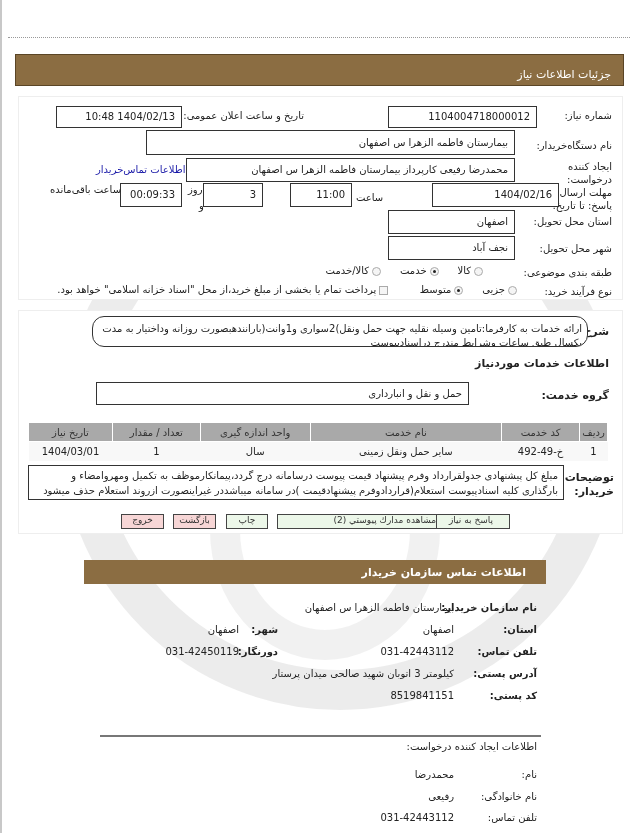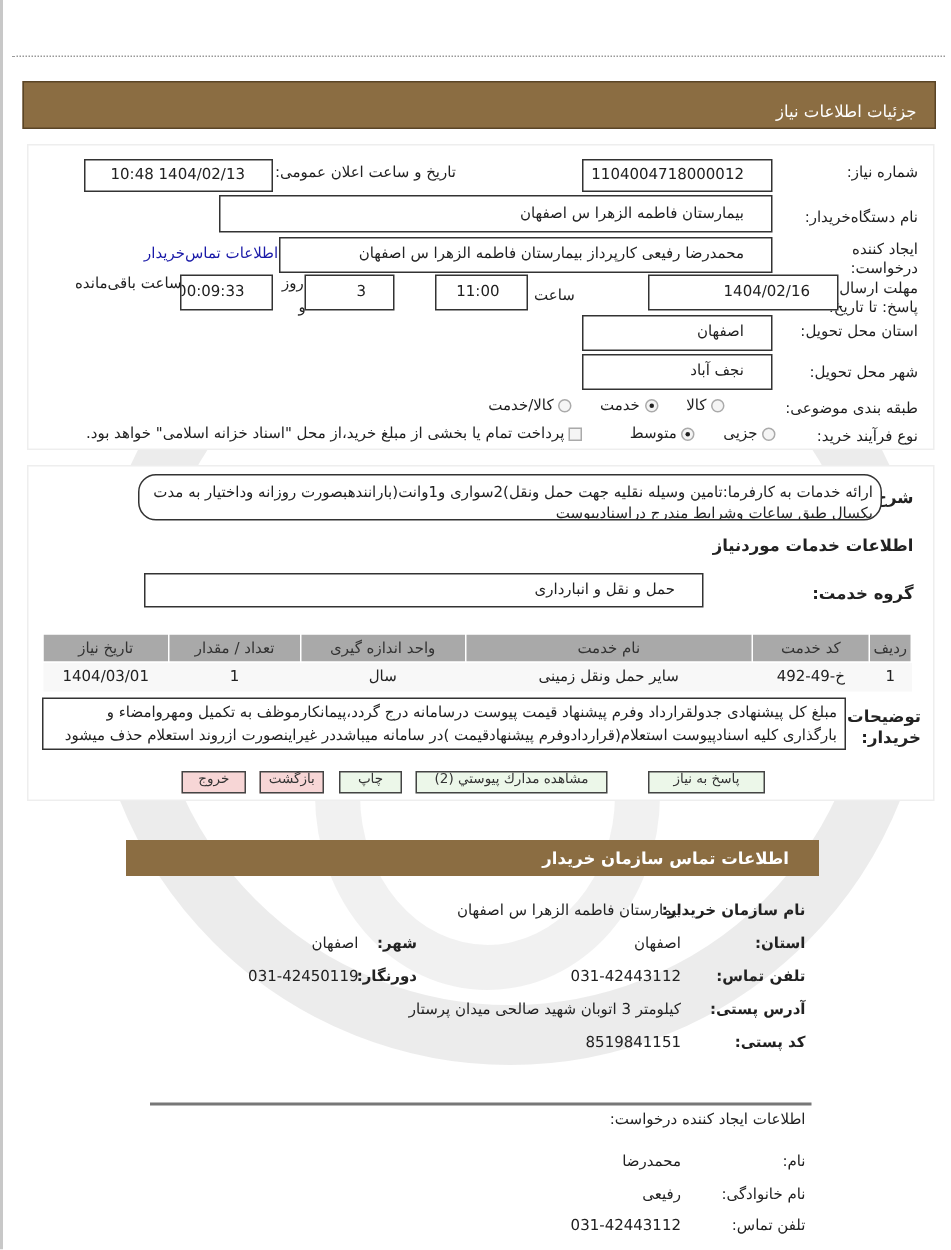--- a/index.html
+++ b/index.html
@@ -4,21 +4,21 @@
 <style>
   * { box-sizing: border-box; margin: 0; padding: 0; }
   html, body { width: 634px; height: 833px; background: #ffffff; overflow: hidden; }
   body { font-family: "DejaVu Sans", sans-serif; font-size: 10px; color: #222; position: relative; }
   .left-edge { position: absolute; left: 0; top: 0; width: 2px; height: 833px; background: #c8c8c8; }
   .dotted-line { position: absolute; left: 8px; right: 4px; top: 37px; border-top: 1px dotted #999; }
   .hdr { position: absolute; left: 15px; right: 10px; top: 54px; height: 32px; background: #8b6d42; border: 1px solid #5a4526; color: #fff; direction: rtl; font-size: 11px; padding: 13px 12px 0 0; }
   .panel { position: absolute; left: 18px; right: 11px; background: #fff; border: 1px solid #eee; }
   .abs { position: absolute; direction: rtl; white-space: nowrap; }
   .lbl { font-size: 10px; color: #222; }
-  .box { position: absolute; border: 1px solid #333; background: #fff; direction: rtl; padding: 0 18px; font-size: 10px; line-height: 20px; white-space: nowrap; overflow: hidden; }
+  .box { position: absolute; border: 1px solid #333; background: #fff; direction: rtl; padding: 0 6px; font-size: 10px; line-height: 20px; white-space: nowrap; overflow: hidden; }
   .link { color: #1a1aa8; }
   .radio { display: inline-block; width: 9px; height: 9px; border-radius: 50%; border: 1px solid #aaa; background: #f5f5f5; vertical-align: middle; margin: 0 3px; position: relative; }
   .radio.on::after { content: ""; position: absolute; left: 2px; top: 2px; width: 3px; height: 3px; border-radius: 50%; background: #222; }
   .chk { display: inline-block; width: 9px; height: 9px; border: 1px solid #aaa; background: #f5f5f5; vertical-align: middle; margin: 0 3px; }
   .bold { font-weight: bold; }
   table.items { position: absolute; left: 28px; width: 580px; top: 422px; border-collapse: collapse; direction: rtl; font-size: 10px; }
   table.items th { background: #a9a9a9; color: #333; font-weight: normal; height: 19px; border: 1px solid #fff; }
   table.items td { text-align: center; height: 19px; background: #f8f8f8; }
   .btn { position: absolute; top: 514px; height: 15px; border: 1px solid #444; font-size: 9px; text-align: center; line-height: 11px; direction: rtl; color: #333; }
   .btn.green { background: #ecf7e9; }
@@ -34,21 +34,21 @@
 <div class="left-edge"></div>
 <div class="dotted-line"></div>
 <div class="watermark"></div>
 <div class="wm2"></div>
 
 <div class="hdr"><span>جزئیات اطلاعات نیاز</span></div>
 
 <div class="panel" style="top:96px;height:204px;"></div>
 
 <span class="abs lbl" style="right:22px;top:110px;">شماره نیاز:</span>
-<div class="box" style="left:388px;width:127px;top:106px;">1104004718000012</div>
+<div class="box" style="left:388px;width:149px;top:106px;">1104004718000012</div>
 <span class="abs lbl" style="right:330px;top:110px;">تاریخ و ساعت اعلان عمومی:</span>
 <div class="box" style="left:56px;width:126px;top:106px;">1404/02/13 10:48</div>
 
 <span class="abs lbl" style="right:22px;top:140px;">نام دستگاه‌خریدار:</span>
 <div class="box" style="left:146px;width:369px;top:130px;height:25px;line-height:23px;">بیمارستان فاطمه الزهرا س  اصفهان</div>
 
 <span class="abs lbl" style="right:22px;top:160px;width:70px;white-space:normal;line-height:13px;">ایجاد کننده درخواست:</span>
 <div class="box" style="left:186px;width:329px;top:158px;height:24px;line-height:22px;">محمدرضا رفیعی کارپرداز  بیمارستان فاطمه الزهرا س  اصفهان</div>
 <span class="abs lbl link" style="left:96px;top:164px;">اطلاعات تماس‌خریدار</span>
 
@@ -115,21 +115,21 @@
       <td>1</td>
       <td>1404/03/01</td>
     </tr>
   </tbody>
 </table>
 
 <span class="abs bold" style="right:20px;top:471px;width:38px;white-space:normal;line-height:14px;font-size:11px;">توضیحات خریدار:</span>
 <div class="box" style="left:28px;width:536px;top:465px;height:35px;white-space:normal;line-height:15px;padding:2px 5px;">مبلغ کل  پیشنهادی جدولقرارداد وفرم  پیشنهاد قیمت پیوست  درسامانه درج  گردد،پیمانکارموظف به تکمیل ومهروامضاء و بارگذاری کلیه  اسنادپیوست استعلام(قراردادوفرم  پیشنهادقیمت )در سامانه میباشددر  غیراینصورت ازروند استعلام حذف میشود</div>
 
 <div class="btn green" style="left:432px;width:78px;">پاسخ به نیاز</div>
-<div class="btn green" style="left:277px;width:128px;">مشاهده مدارك پیوستي (2)</div>
+<div class="btn green" style="left:277px;width:160px;text-align:right;">مشاهده مدارك پیوستي (2)</div>
 <div class="btn green" style="left:226px;width:42px;">چاپ</div>
 <div class="btn red" style="left:173px;width:43px;">بازگشت</div>
 <div class="btn red" style="left:121px;width:43px;">خروج</div>
 
 <div class="hdr2"><span>اطلاعات تماس سازمان خریدار</span></div>
 
 <span class="abs lbl bold" style="right:97px;top:602px;font-weight:bold;">نام سازمان خریدار:</span>
 <span class="abs lbl" style="right:180px;top:602px;">بیمارستان فاطمه الزهرا س  اصفهان</span>
 
 <span class="abs lbl bold" style="right:97px;top:624px;">استان:</span>

